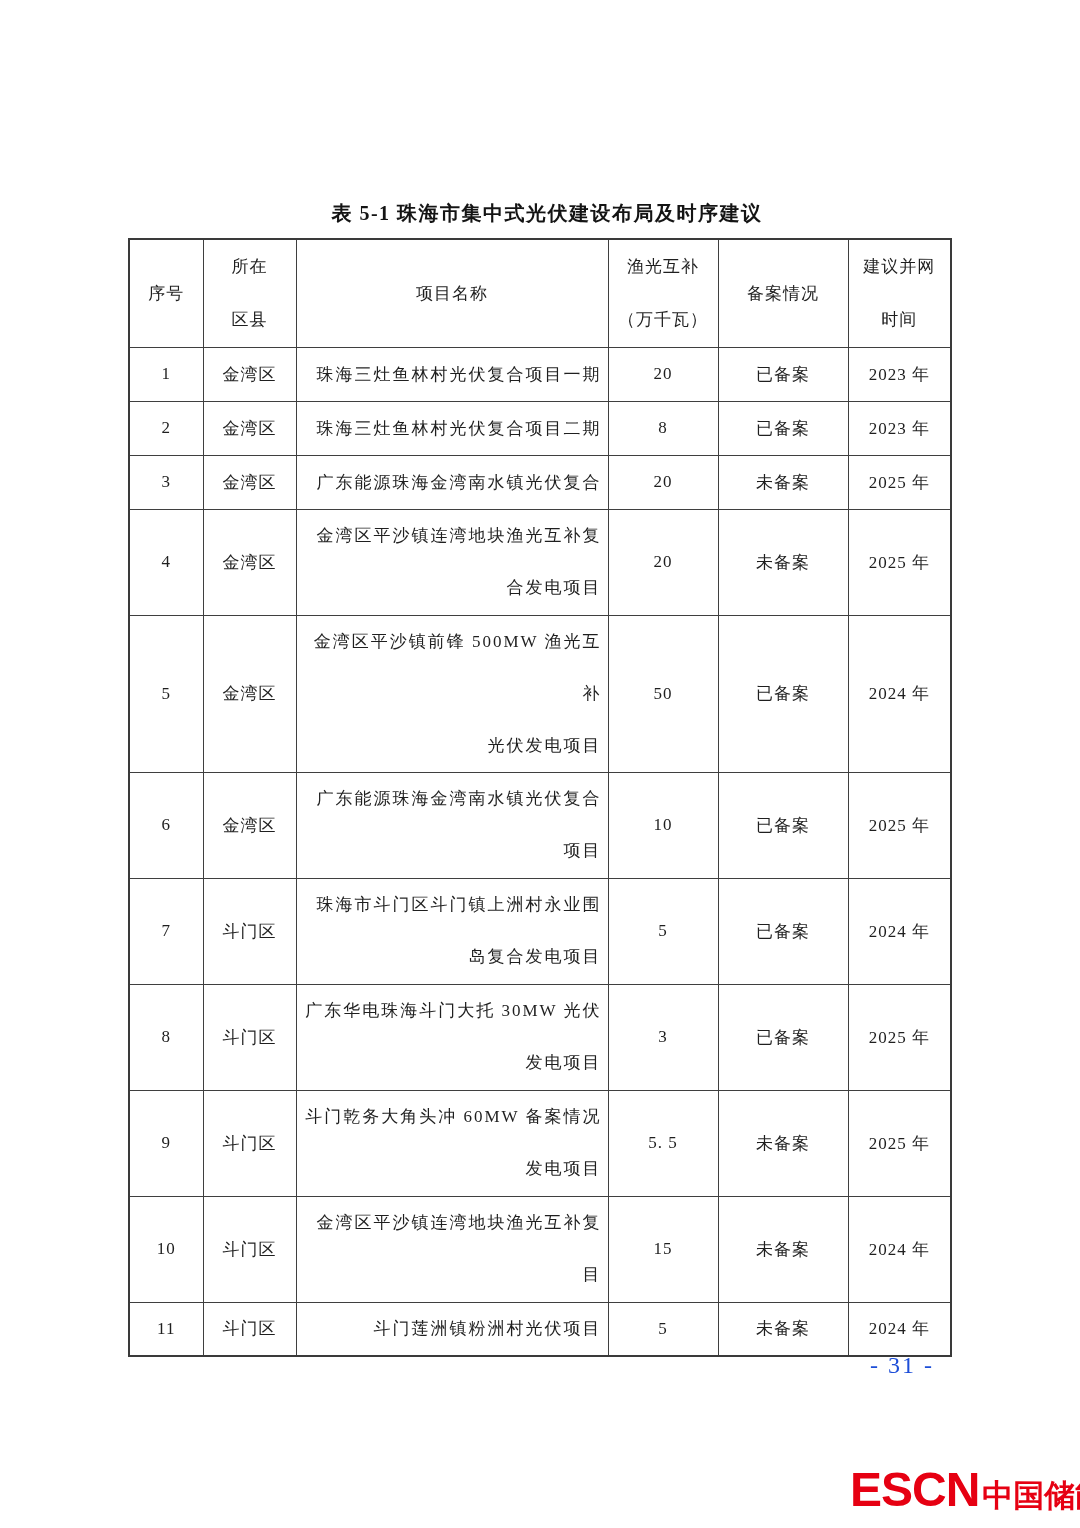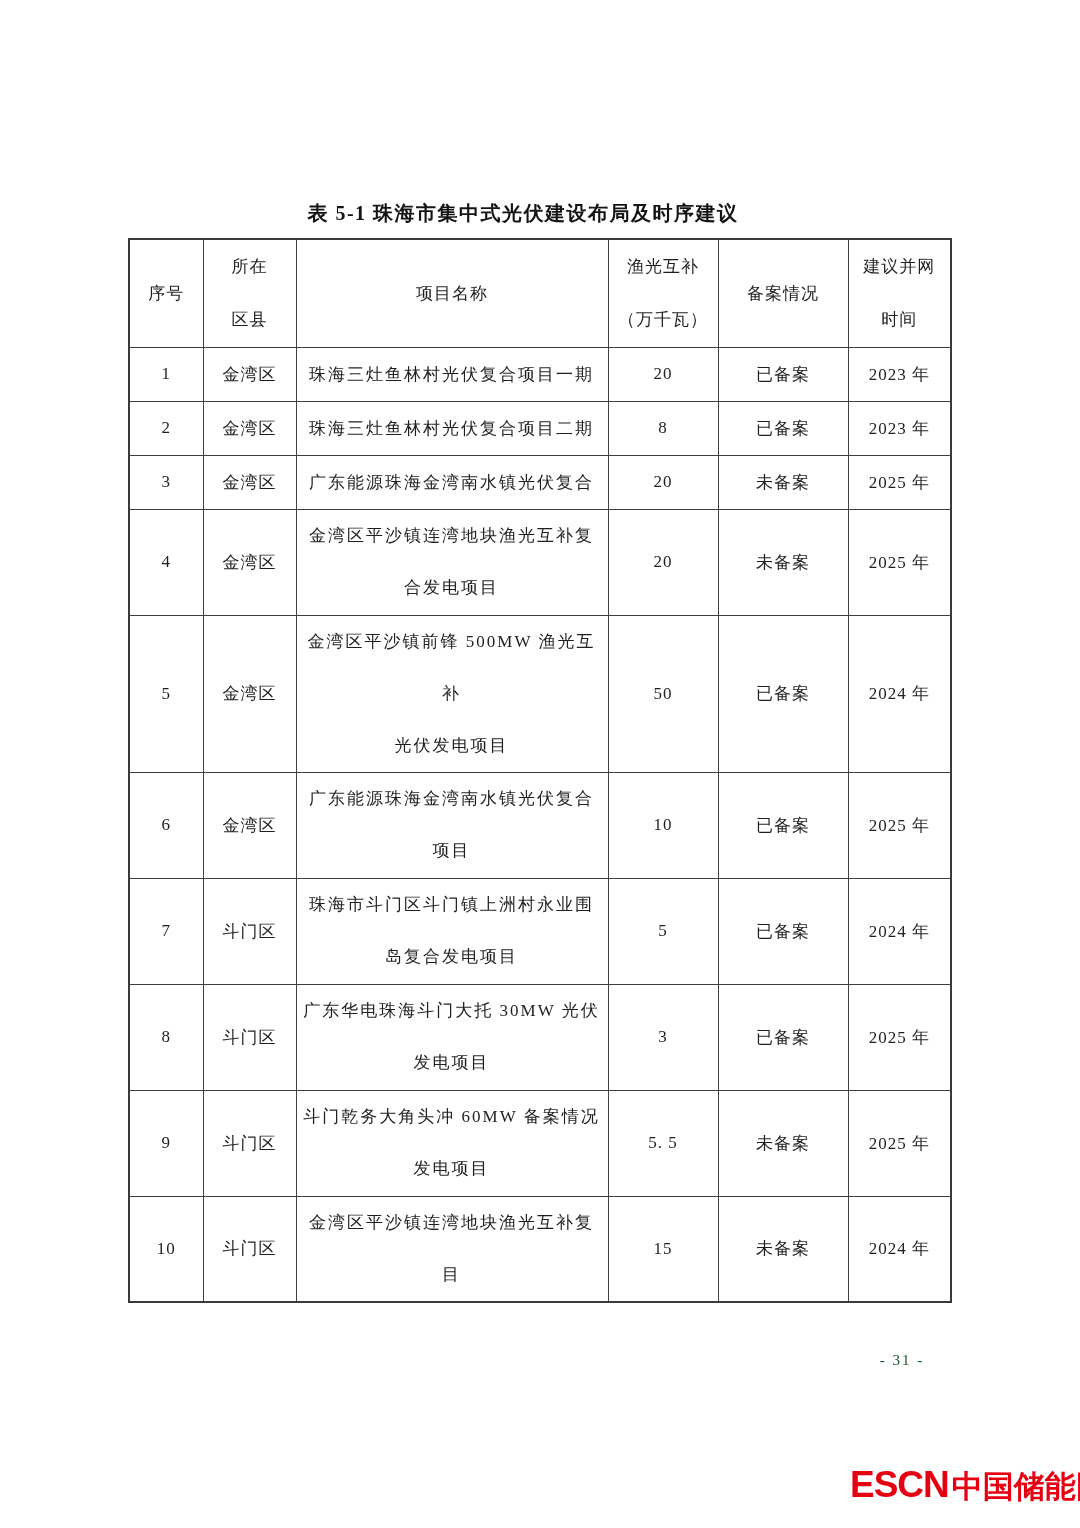--- a/index.html
+++ b/index.html
@@ -11,21 +11,21 @@
     position: relative;
     width: 1080px;
     height: 1528px;
     font-family: "Liberation Serif", "DejaVu Serif", serif;
     color: #1f1f1f;
     overflow: hidden;
   }
 
   .doc-title {
     position: absolute;
-    left: 112px;
+    left: 136px;
     top: 200px;
     width: 822px;
     text-align: center;
     font-size: 20px;
     font-weight: bold;
     letter-spacing: 1.5px;
     color: #141414;
   }
 
   table.pv-table {
@@ -51,55 +51,55 @@
   .pv-table tr.header-row { height: 108px; }
   .pv-table tr.row-single { height: 54px; }
   .pv-table tr.row-double { height: 106px; }
 
   .twoline span {
     display: block;
     line-height: 53px;
   }
 
   .pv-table td.project-cell {
-    text-align: center;
+    text-align: right;
     padding-left: 5px;
     padding-right: 6px;
     letter-spacing: 2px;
   }
   .project-cell .pline {
     display: block;
     line-height: 52px;
   }
   .row-single .project-cell .pline {
     line-height: normal;
   }
 
   .page-number {
     position: absolute;
     left: 852px;
     top: 1352px;
     width: 100px;
     text-align: center;
-    font-size: 15px;
+    font-size: 24px;
     letter-spacing: 2px;
-    color: #14532d;
+    color: #1d4ed8;
   }
 
   .escn-logo {
     position: absolute;
     left: 850px;
     top: 1466px;
     display: flex;
     align-items: baseline;
     white-space: nowrap;
     font-family: "Liberation Sans", "DejaVu Sans", sans-serif;
   }
   .logo-latin {
-    font-size: 37px;
+    font-size: 48px;
     font-weight: 900;
     letter-spacing: -1px;
     line-height: 1;
   }
   .logo-chinese {
     font-size: 31px;
     font-weight: 900;
     letter-spacing: 0;
     line-height: 1;
     margin-left: 3px;
@@ -248,20 +248,30 @@
       <td>斗门区</td>
       <td class="project-cell">
         <span class="pline">金湾区平沙镇连湾地块渔光互补复</span>
         <span class="pline">目</span>
       </td>
       <td>15</td>
       <td>未备案</td>
       <td>2024 年</td>
     </tr>
 
+    <tr class="row-single">
+      <td>11</td>
+      <td>斗门区</td>
+      <td class="project-cell">
+        <span class="pline">斗门莲洲镇粉洲村光伏项目</span>
+      </td>
+      <td>5</td>
+      <td>未备案</td>
+      <td>2024 年</td>
+    </tr>
   </tbody>
 </table>
 
 <div class="page-number">- 31 -</div>
 
 <div class="escn-logo">
   <span class="logo-latin" style="color: rgb(230, 0, 18);">ESCN</span>
   <span class="logo-chinese" style="color: rgb(230, 0, 18);">中国储能网</span>
 </div>
 

